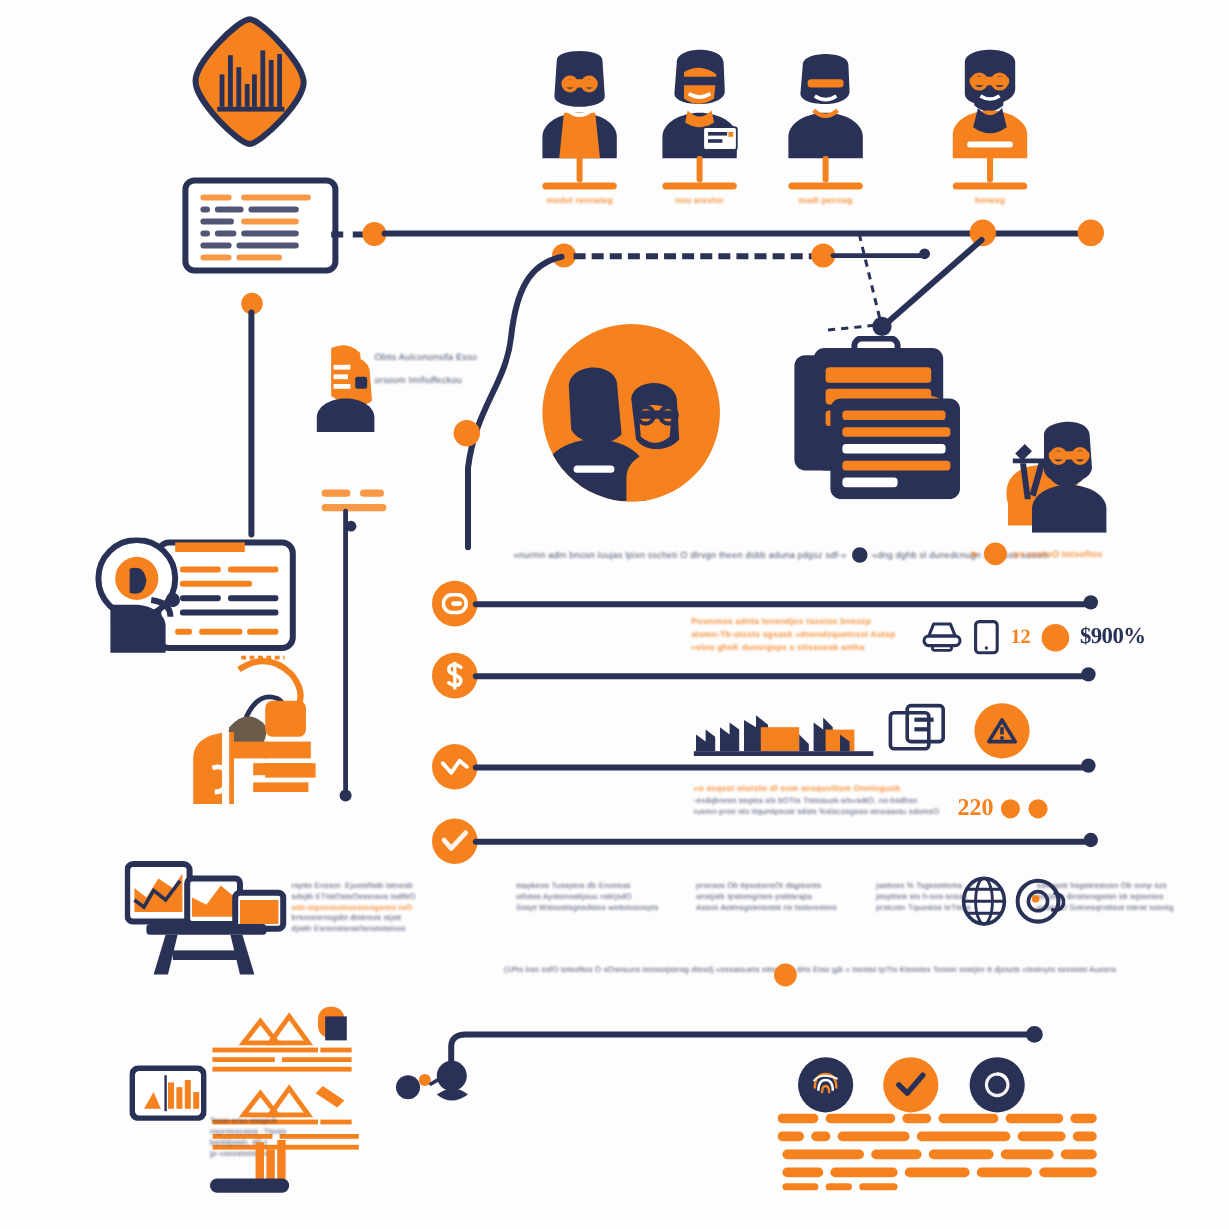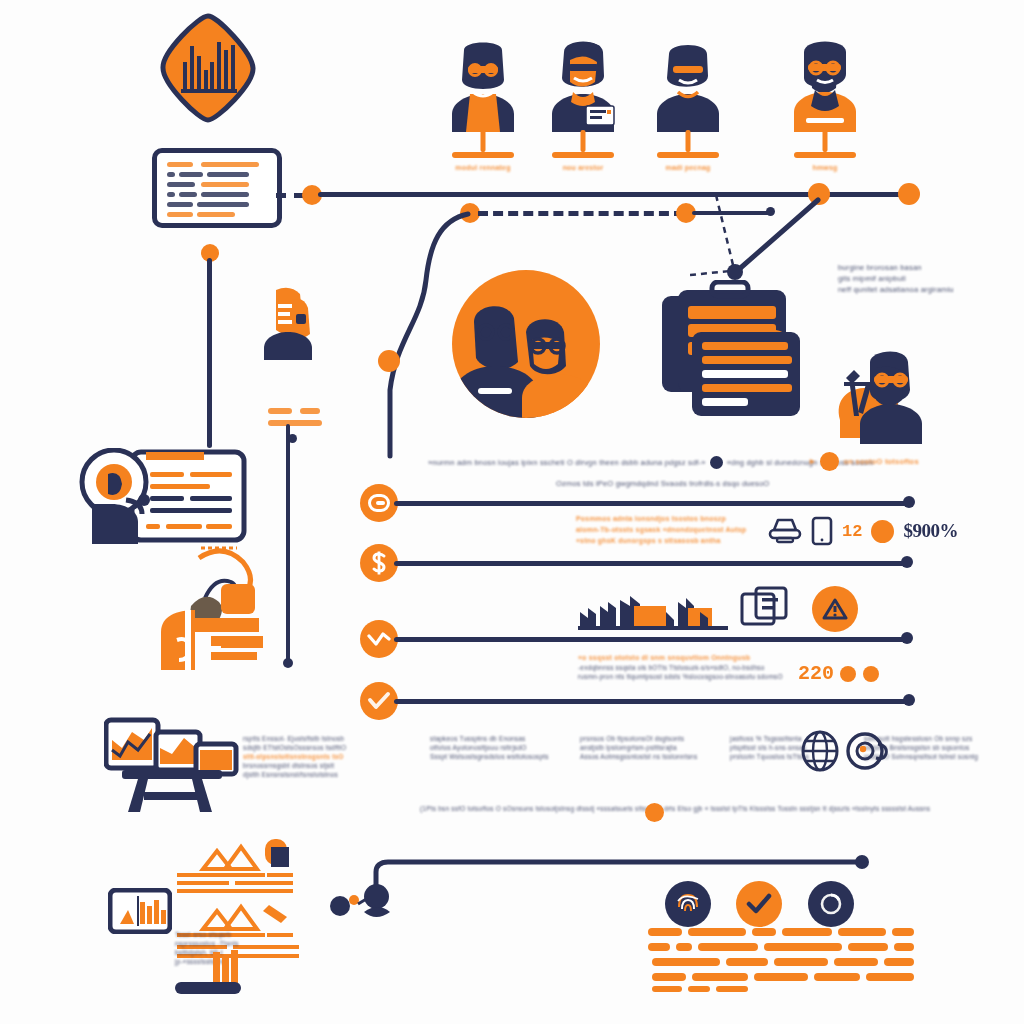--- a/index.html
+++ b/index.html
@@ -47,21 +47,21 @@
   
   .nodecircle{width:38px;height:38px;border-radius:50%;background:#f5821f;display:flex;align-items:center;justify-content:center;}
 
   .badgecircle{width:46px;height:46px;border-radius:50%;background:#2a3156;display:flex;align-items:center;justify-content:center;}
   .badgecircle.orange{background:#f5821f;}
 
   .moneytxt{
     color:#2a3156;font-weight:bold;font-size:19px;
     font-family:"Liberation Serif", serif; letter-spacing:-.5px;
   }
-  .numtxt{color:#f5821f;font-weight:bold;font-size:17px;font-family:Liberation Mono, monospace;}
+  .numtxt{color:#f5821f;font-weight:bold;font-size:17px;font-family:Liberation Serif, serif;}
   .numtxt.big{font-size:20px;}
   svg{display:block;}
 </style>
 </head>
 <body>
 
 <div id="stage">
 
   <div class="abs hexwrap" style="left:157px;top:12px;">
     <svg width="102" height="112" viewBox="0 0 102 112">
@@ -187,36 +187,35 @@
     <path d="M26 0 L44 74" stroke="#2a3156" stroke-width="2.5" fill="none" stroke-dasharray="6 5"></path>
     <path d="M0 80 L40 76" stroke="#2a3156" stroke-width="2.5" fill="none" stroke-dasharray="6 5"></path>
     <circle cx="45" cy="77" r="8" fill="#2a3156"></circle>
   </svg>
 
   <svg class="abs" style="left:368px;top:210px;" width="116" height="250">
     <path d="M100 4 C72 10 62 34 58 70 C54 110 28 130 22 180 L22 246" stroke="#2a3156" stroke-width="5" fill="none" stroke-linecap="round"></path>
   </svg>
   <div class="abs dot-o" style="left:378px;top:350px;width:22px;height:22px;"></div>
 
-  <div class="abs" style="left:838px;top:262px;width:170px;">
-    <div class="blurtxt">burgine brorosan basan</div>
-    <div class="blurtxt">gits mipmif anipbull</div>
-    <div class="blurtxt">neff qunitet adsatianoa argiramiu</div>
-  </div>
 
   <div class="abs" style="left:258px;top:282px;">
     <svg width="62" height="80" viewBox="0 0 62 80">
       <path d="M18 8 q14 -6 24 4 l4 36 q-14 10 -28 0 Z" fill="#f5821f"></path>
       <rect x="20" y="22" width="16" height="4" fill="#fff"></rect>
       <rect x="20" y="30" width="12" height="4" fill="#fff"></rect>
       <rect x="20" y="38" width="16" height="4" fill="#fff"></rect>
       <path d="M34 18 q12 -4 16 8 l2 26 q-10 8 -18 0 Z" fill="#f5821f"></path>
       <rect x="38" y="32" width="10" height="10" rx="2" fill="#2a3156"></rect>
       <path d="M6 78 L6 66 C6 56 18 50 30 50 C42 50 54 56 54 66 L54 78 Z" fill="#2a3156"></path>
     </svg>
+  </div>
+  <div class="abs" style="left:312px;top:292px;width:140px;">
+    <div class="blurtxt">Obtis Aulcononsifa Esso</div>
+    <div class="blurtxt" style="margin-top:8px;">orsoom Imifiuffeckou</div>
   </div>
 
   <div class="abs tline o" style="left:268px;top:408px;width:24px;height:6px;"></div>
   <div class="abs tline o" style="left:300px;top:408px;width:20px;height:6px;"></div>
   <div class="abs tline o" style="left:268px;top:420px;width:54px;height:6px;"></div>
   <div class="abs vline" style="left:286px;top:424px;width:4px;height:240px;"></div>
   <div class="abs dot-n" style="left:283px;top:658px;width:10px;height:10px;"></div>
 
   <div class="abs dot-o" style="left:201px;top:244px;width:18px;height:18px;"></div>
   <div class="abs vline" style="left:207px;top:258px;width:5px;height:190px;"></div>
@@ -277,21 +276,20 @@
       <path d="M32 96 L32 76 C32 64 48 56 62 56 C78 56 94 64 94 76 L94 96 Z" fill="#2a3156"></path>
     </svg>
   </div>
 
   <div class="abs" style="left:428px;top:456px;width:520px;">
     <div style="display:flex;align-items:center;gap:4px;text-align:center;">
       <span class="blurtxt">»nurmn adm bnosn loujas lpixn sscheti  O  dlrvgn  theen dsbb aduna pdgsz sdf-» </span>
       <span class="dot-n" style="display:inline-block;width:13px;height:13px;"></span>
       <span class="blurtxt">«dng dghb  sl  dunedcnugn sopsoss sossm</span>
     </div>
-    <div class="blurtxt" style="margin-top:9px;margin-left:128px;">Ozmos tds iPeO gwgmdqdnd  Svaods trofrdls-s  dsqo  duesoO</div>
   </div>
   <div class="abs" style="left:810px;top:452px;display:flex;align-items:center;gap:5px;">
     <span class="blurtxt o" style="font-size:9px;">▸</span>
     <span class="dot-o" style="display:inline-block;width:19px;height:19px;"></span>
     <span class="blurtxt o">on sostoO totsoftos</span>
   </div>
 
   <div class="abs nodecircle" style="left:360px;top:484px;">
     <svg width="22" height="18" viewBox="0 0 22 18">
       <rect x="1.5" y="1.5" width="19" height="15" rx="7.5" fill="none" stroke="#fff" stroke-width="3"></rect>

